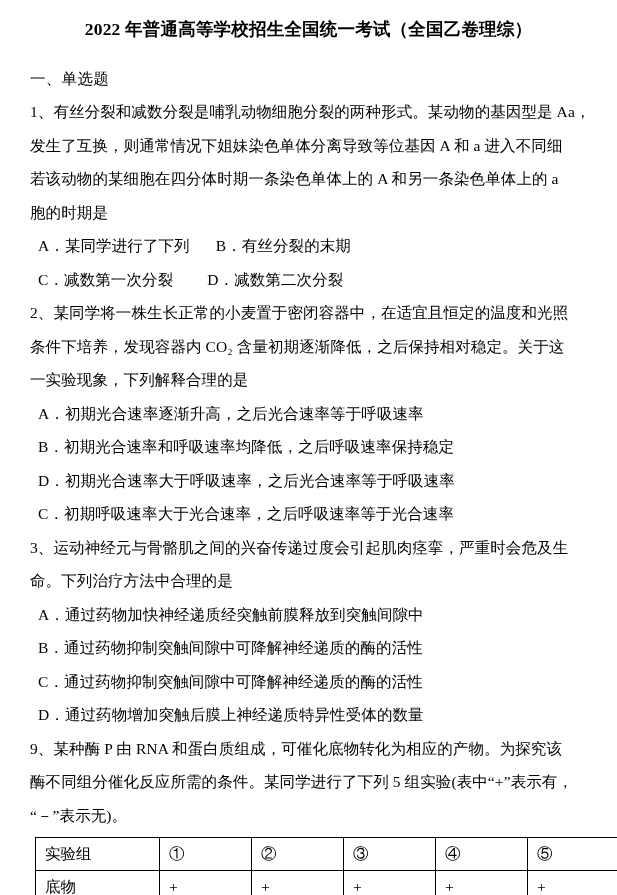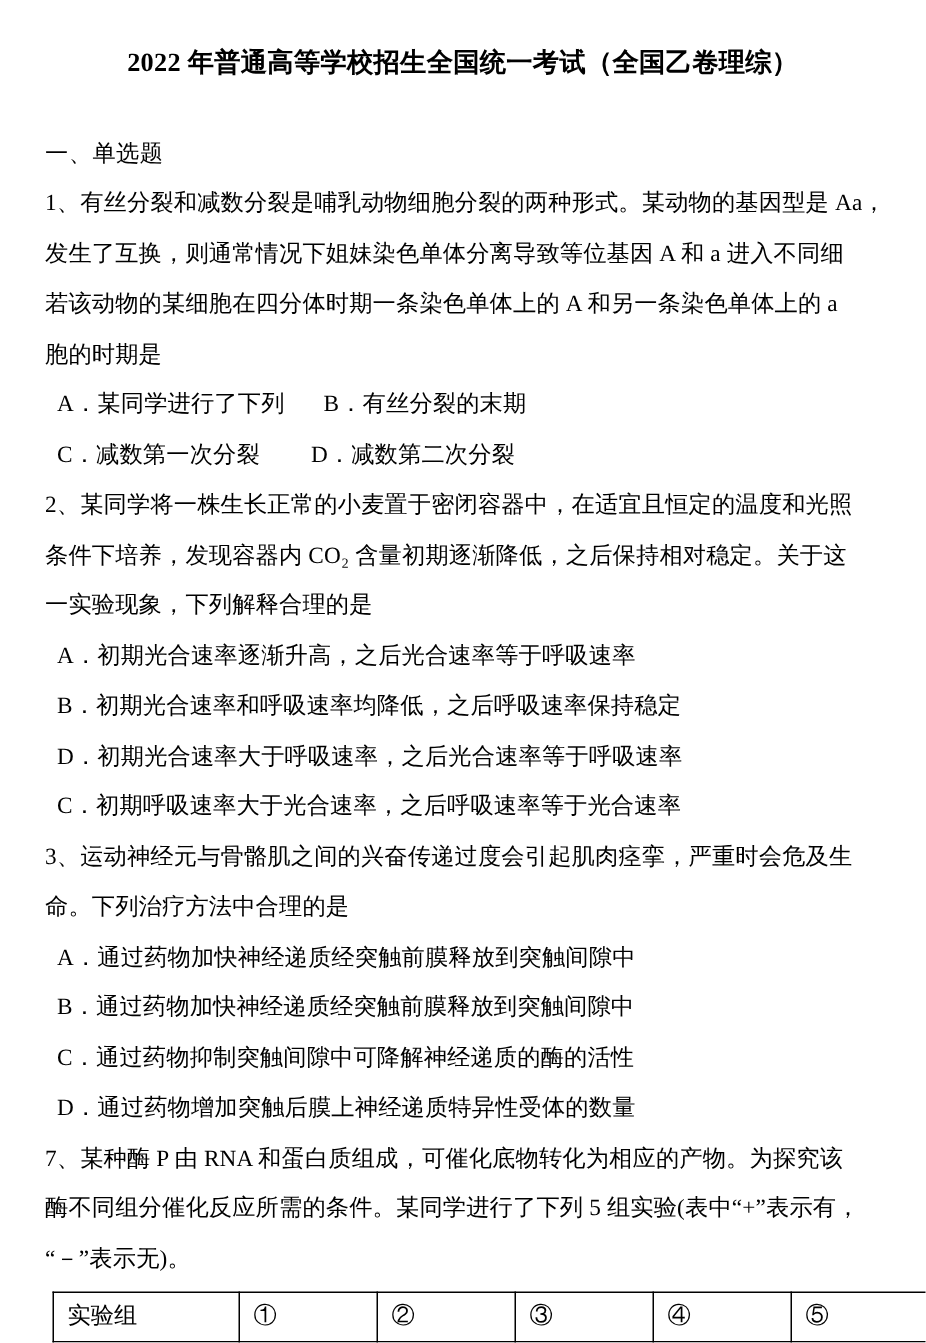--- a/index.html
+++ b/index.html
@@ -22,21 +22,21 @@
     height: 895px;
     box-sizing: border-box;
     padding: 0 30px;
   }
   .doc-title {
     text-align: center;
     font-weight: bold;
     font-size: 17.5px;
     line-height: 1;
     letter-spacing: 0.2px;
-    margin: 15px;
+    margin: 3px;
     padding-top: 18px;
     white-space: nowrap;
   }
   .section-heading {
     font-size: 15.5px;
     line-height: 33.5px;
     margin: 0;
     padding-top: 20px;
     letter-spacing: 0.3px;
   }
@@ -123,27 +123,27 @@
     <div class="opt-line">A．初期光合速率逐渐升高，之后光合速率等于呼吸速率</div>
     <div class="opt-line">B．初期光合速率和呼吸速率均降低，之后呼吸速率保持稳定</div>
     <div class="opt-line">D．初期光合速率大于呼吸速率，之后光合速率等于呼吸速率</div>
     <div class="opt-line">C．初期呼吸速率大于光合速率，之后呼吸速率等于光合速率</div>
   </div>
 
   <div class="q-block">
     <div class="line">3、运动神经元与骨骼肌之间的兴奋传递过度会引起肌肉痉挛，严重时会危及生</div>
     <div class="line">命。下列治疗方法中合理的是</div>
     <div class="opt-line">A．通过药物加快神经递质经突触前膜释放到突触间隙中</div>
-    <div class="opt-line">B．通过药物加快神经递质经突触前膜释放到突触间隙中</div>
+    <div class="opt-line">B．通过药物抑制突触间隙中可降解神经递质的酶的活性</div>
     <div class="opt-line">C．通过药物抑制突触间隙中可降解神经递质的酶的活性</div>
     <div class="opt-line">D．通过药物增加突触后膜上神经递质特异性受体的数量</div>
   </div>
 
   <div class="q-block">
-    <div class="line">7、某种酶 P 由 RNA 和蛋白质组成，可催化底物转化为相应的产物。为探究该</div>
+    <div class="line">9、某种酶 P 由 RNA 和蛋白质组成，可催化底物转化为相应的产物。为探究该</div>
     <div class="line">酶不同组分催化反应所需的条件。某同学进行了下列 5 组实验(表中“+”表示有，</div>
     <div class="line">“－”表示无)。</div>
   </div>
 
   <table class="exp-table">
     <tbody>
       <tr>
         <td class="label-cell">实验组</td>
         <td class="val-cell">①</td>
         <td class="val-cell">②</td>

